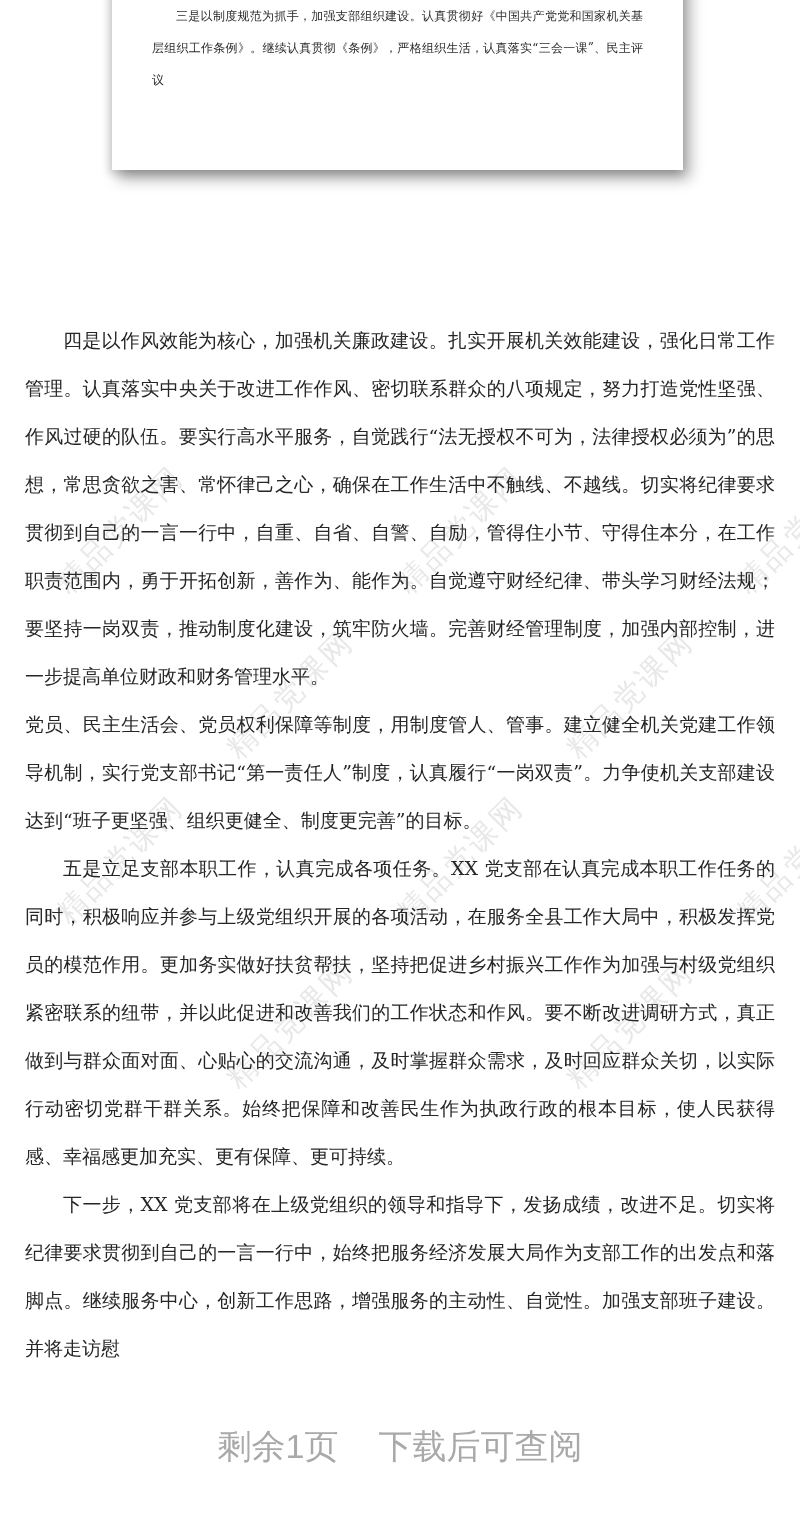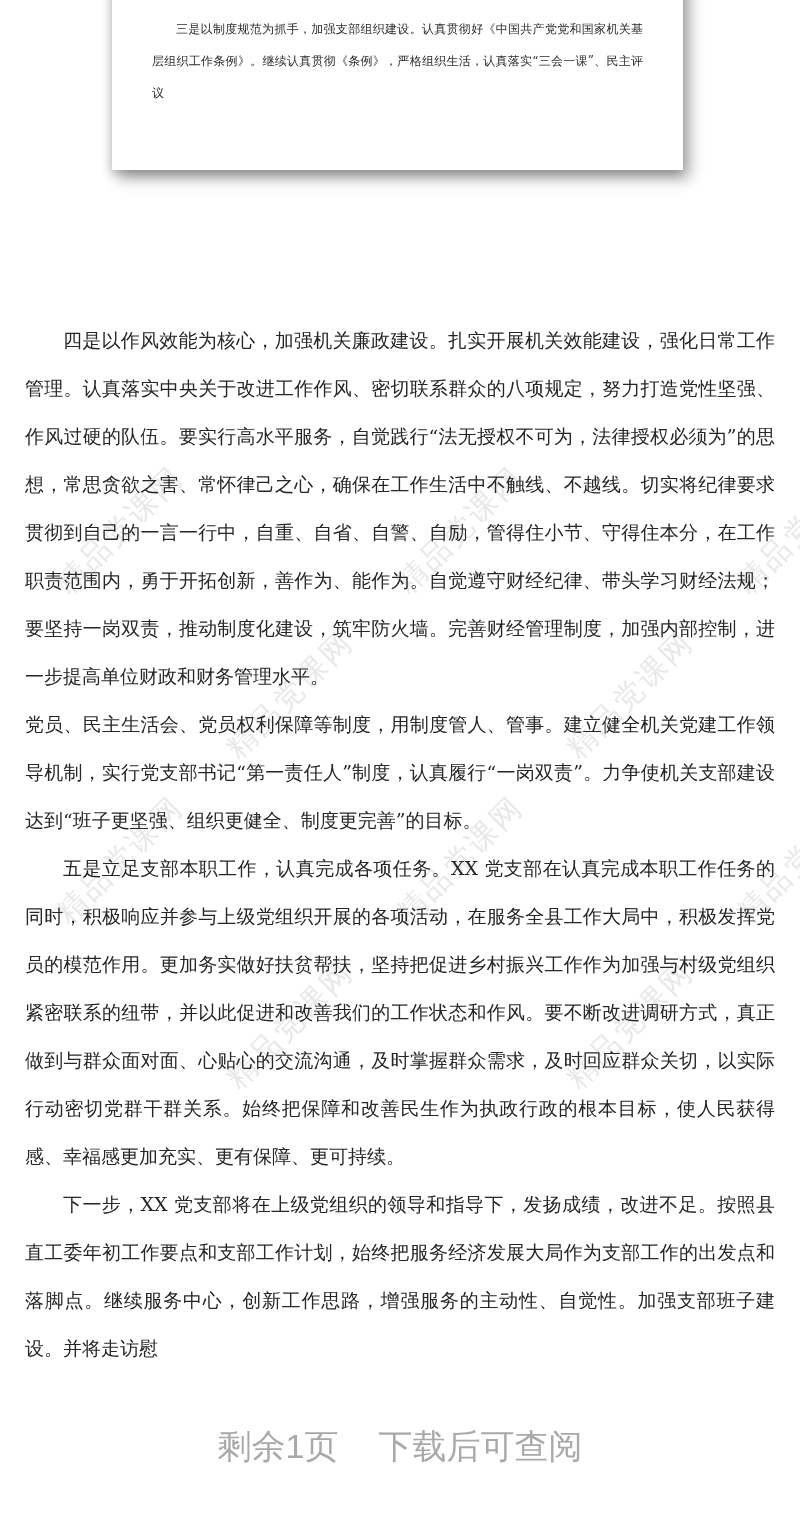--- a/index.html
+++ b/index.html
@@ -20,21 +20,21 @@
     width: 571px;
     height: 502px;
     background: #ffffff;
     box-shadow: 6px 8px 14px rgba(0,0,0,0.38), -3px 4px 8px rgba(0,0,0,0.14);
     z-index: 2;
   }
   .page1-text {
     position: absolute;
     left: 40px;
     right: 40px;
-    top: 345px;
+    top: 332px;
     font-size: 12px;
     line-height: 32px;
     text-indent: 24px;
     text-align: justify;
     color: #2b2b2b;
   }
 
   
   .watermark-layer {
     position: absolute;
@@ -95,18 +95,18 @@
   </div>
 
 <div class="page1-card">
   <p class="page1-text">三是以制度规范为抓手，加强支部组织建设。认真贯彻好《中国共产党党和国家机关基层组织工作条例》。继续认真贯彻《条例》，严格组织生活，认真落实“三会一课”、民主评议</p>
 </div>
 
 <div class="doc-body" id="doc-body">
     <p class="para indent">四是以作风效能为核心，加强机关廉政建设。扎实开展机关效能建设，强化日常工作管理。认真落实中央关于改进工作作风、密切联系群众的八项规定，努力打造党性坚强、作风过硬的队伍。要实行高水平服务，自觉践行“法无授权不可为，法律授权必须为”的思想，常思贪欲之害、常怀律己之心，确保在工作生活中不触线、不越线。切实将纪律要求贯彻到自己的一言一行中，自重、自省、自警、自励，管得住小节、守得住本分，在工作职责范围内，勇于开拓创新，善作为、能作为。自觉遵守财经纪律、带头学习财经法规；要坚持一岗双责，推动制度化建设，筑牢防火墙。完善财经管理制度，加强内部控制，进一步提高单位财政和财务管理水平。</p>
     <p class="para">党员、民主生活会、党员权利保障等制度，用制度管人、管事。建立健全机关党建工作领导机制，实行党支部书记“第一责任人”制度，认真履行“一岗双责”。力争使机关支部建设达到“班子更坚强、组织更健全、制度更完善”的目标。</p>
     <p class="para indent">五是立足支部本职工作，认真完成各项任务。XX 党支部在认真完成本职工作任务的同时，积极响应并参与上级党组织开展的各项活动，在服务全县工作大局中，积极发挥党员的模范作用。更加务实做好扶贫帮扶，坚持把促进乡村振兴工作作为加强与村级党组织紧密联系的纽带，并以此促进和改善我们的工作状态和作风。要不断改进调研方式，真正做到与群众面对面、心贴心的交流沟通，及时掌握群众需求，及时回应群众关切，以实际行动密切党群干群关系。始终把保障和改善民生作为执政行政的根本目标，使人民获得感、幸福感更加充实、更有保障、更可持续。</p>
-    <p class="para indent">下一步，XX 党支部将在上级党组织的领导和指导下，发扬成绩，改进不足。按照县直工委年初工作要点和支部工作计划，始终把服务经济发展大局作为支部工作的出发点和落脚点。继续服务中心，创新工作思路，增强服务的主动性、自觉性。加强支部班子建设。并将走访慰</p>
+    <p class="para indent">下一步，XX 党支部将在上级党组织的领导和指导下，发扬成绩，改进不足。切实将纪律要求贯彻到自己的一言一行中，始终把服务经济发展大局作为支部工作的出发点和落脚点。继续服务中心，创新工作思路，增强服务的主动性、自觉性。加强支部班子建设。并将走访慰</p>
   </div>
 
 <div class="footer-hint" style="color: rgb(169, 169, 169);">
   <span>剩余1页</span><span class="hint">下载后可查阅</span>
 </div>
 
 </body></html>

